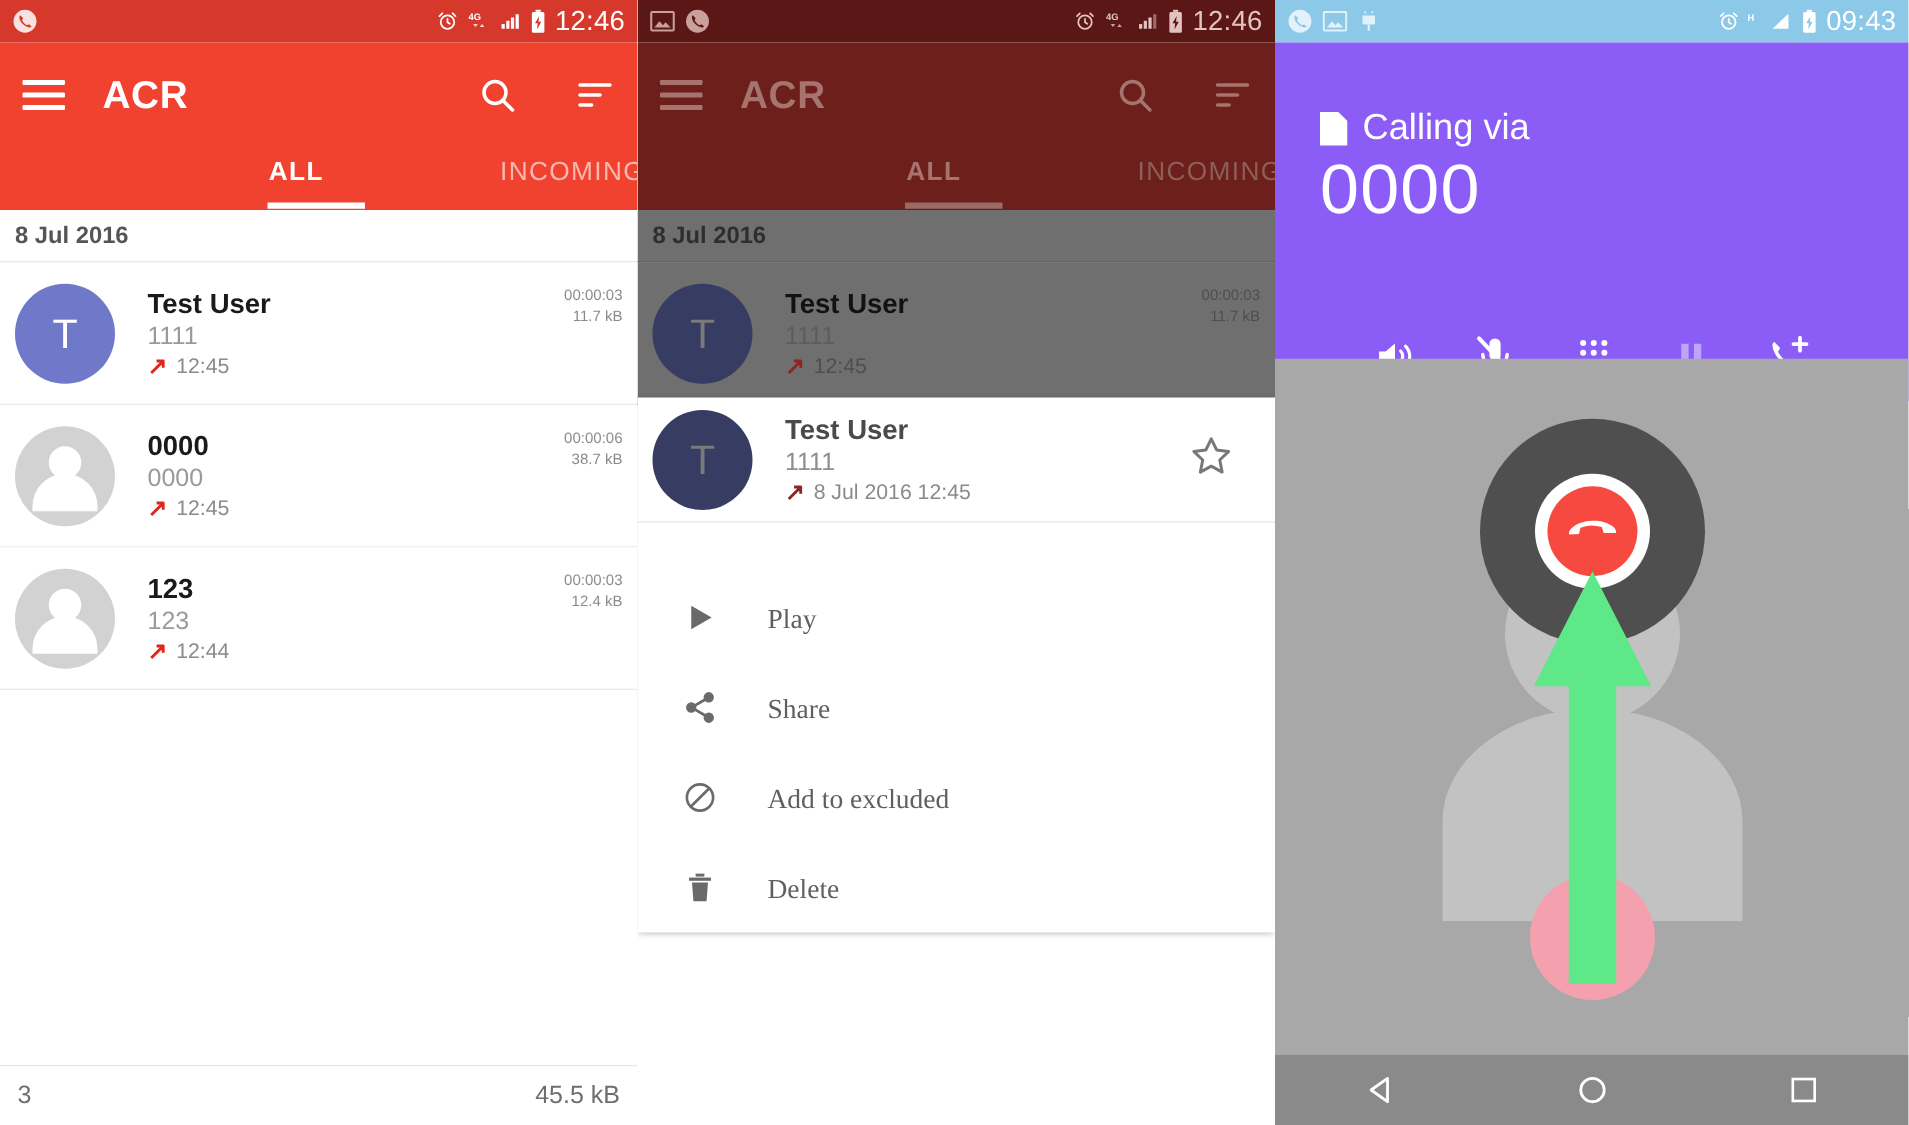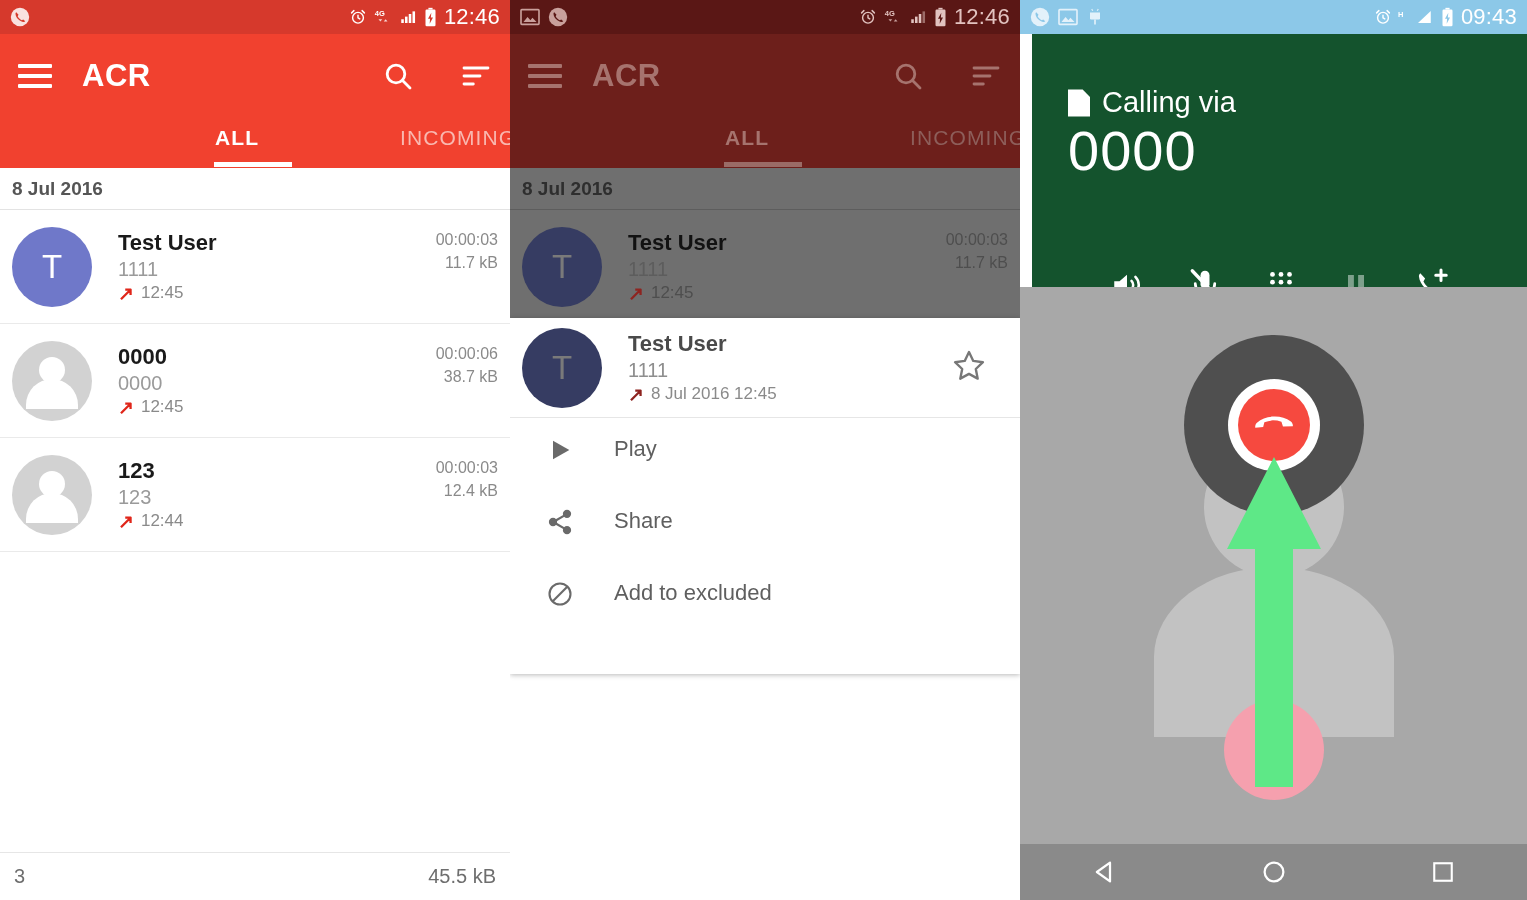--- a/index.html
+++ b/index.html
@@ -70,21 +70,21 @@
   }
   .avatar.letter { background: #6f78c9; }
   .avatar.generic { background: #d2d2d2; position: relative; }
   .avatar.generic .head { position:absolute; width: 26px; height: 26px; border-radius:50%; background:#fff; top: 16px; left: 27px;}
   .avatar.generic .body { position:absolute; width: 52px; height: 30px; border-radius: 26px 26px 0 0; background:#fff; bottom: 12px; left: 14px;}
   .row-main { margin-left: 26px; flex: 1 1 auto; min-width: 0; }
   .row-name { font-size: 22px; font-weight: bold; color: #1a1a1a; line-height: 1.25; }
   .row-number { font-size: 20px; color: #9a9a9a; line-height: 1.3; }
   .row-time { font-size: 17px; color: #8a8a8a; display:flex; align-items:center; gap:7px; line-height:1.3; }
   .arrow-out { color: #e0261a; font-size: 19px; font-weight: bold; line-height:1; }
-  .row-meta { text-align: right; font-size: 16px; color: #8a8a8a; line-height: 1.45; align-self:flex-start; padding-top: 18px;}
+  .row-meta { text-align: right; font-size: 12px; color: #8a8a8a; line-height: 1.45; align-self:flex-start; padding-top: 18px;}
 
   
   .dimmed .call-row { background: #6f6f6f; border-bottom-color:#5f5f5f; }
   .dimmed .row-name { color: #121212; }
   .dimmed .row-number { color: #5d5d5d; }
   .dimmed .row-time  { color: #4e4e4e; }
   .dimmed .row-meta  { color: #4e4e4e; }
   .dimmed .avatar.letter { background: #363c62; color:#7a7a7a; }
   .dimmed .arrow-out { color: #8e2420; }
 
@@ -102,26 +102,26 @@
     background: #fff; box-shadow: 0 1px 5px rgba(0,0,0,.28);
   }
   .dialog-head { display:flex; align-items:center; height: 100px; padding: 0 12px; border-bottom: 1px solid #e6e6e6;}
   .dlg-main { margin-left: 26px; flex: 1 1 auto; }
   .dlg-name { font-size: 22px; font-weight: bold; color: #4a4a4a; line-height:1.25;}
   .dlg-number { font-size: 20px; color: #8e8e8e; line-height:1.3;}
   .dlg-time { font-size: 17px; color: #8a8a8a; display:flex; align-items:center; gap:7px; line-height:1.3;}
   .star-btn { padding-right: 20px; color:#777; }
 
   .menu { padding: 18px 0 22px 0; }
-  .menu-item { display:flex; align-items:flex-start; height: 72px; padding-left: 32px; color:#6a6a6a; }
+  .menu-item { display:flex; align-items:flex-end; height: 72px; padding-left: 32px; color:#6a6a6a;font-family:Liberation Serif, serif; }
   .menu-icon { width: 36px; display:flex; align-items:center; justify-content:center; color:#6a6a6a; }
   .menu-label { margin-left: 36px; font-size: 22px; color:#5f5f5f; }
 
   
-  .call-top { background: #14532d; height: 287px; position: relative; color: #fff; margin-left: 12px; }
+  .call-top { background: #8b5cf6; height: 287px; position: relative; color: #fff; }
   .calling-via { display:flex; align-items:center; gap:12px; padding: 52px 0 0 36px; font-size: 29px;}
   .call-number { padding-left: 36px; font-size: 56px; font-weight: 300; letter-spacing: 1px; line-height: 1.15;}
   .call-actions { position:absolute; left:0; right:0; bottom: 18px; display:flex; justify-content: space-around; align-items:center; padding: 0 56px;}
   .call-body { position:absolute; top: 287px; left:0; right:0; bottom: 56px; background: #a8a8a8; overflow:hidden;}
   .ghost-avatar { position:absolute; left: 50%; transform: translateX(-50%); top: 150px; opacity: .30; }
   .end-disc {
     position:absolute; left: 50%; top: 48px; transform: translateX(-50%);
     width: 180px; height: 180px; border-radius:50%; background: #4f4f4f;
     display:flex; align-items:center; justify-content:center;
   }
@@ -426,20 +426,30 @@
           <span class="menu-label">Share</span>
         </div>
         <div class="menu-item">
           <span class="menu-icon">
               <svg width="28" height="28" viewBox="0 0 24 24" fill="none" stroke="#6a6a6a" stroke-width="1.8">
                 <circle cx="12" cy="12" r="9"></circle>
                 <path d="M5.8 18.2L18.2 5.8"></path>
               </svg>
             </span>
           <span class="menu-label">Add to excluded</span>
+        </div>
+        <div class="menu-item">
+          <span class="menu-icon">
+              <svg width="28" height="28" viewBox="0 0 24 24">
+                <rect x="9" y="2.5" width="6" height="2" fill="#6a6a6a"></rect>
+                <rect x="4.5" y="5.2" width="15" height="2.2" fill="#6a6a6a"></rect>
+                <path d="M6.5 8.5h11l-1 13h-9z" fill="#6a6a6a"></path>
+              </svg>
+            </span>
+          <span class="menu-label">Delete</span>
         </div>
       </div>
     </div>
   </div>
 
   <div class="panel p3">
 
     <div class="statusbar sb3">
       <div class="sb-left">
         <span class="ic">

